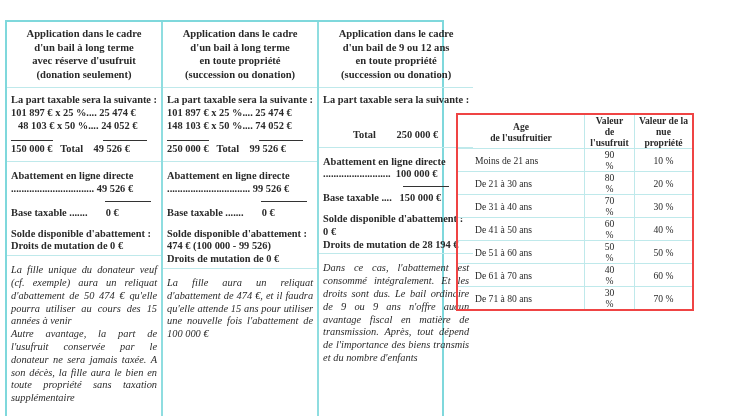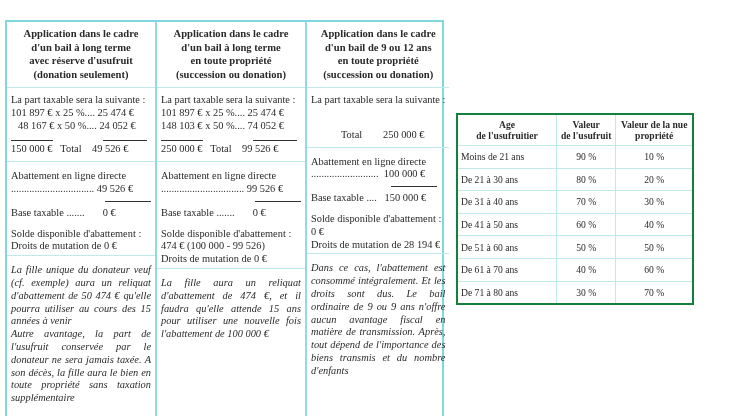--- a/index.html
+++ b/index.html
@@ -7,54 +7,54 @@
          font-family: "Liberation Serif", "DejaVu Serif", serif; color: #2a2a2a; }
   .left-table { position: absolute; left: 5px; top: 20px; width: 439px; height: 412px;
          border: 2px solid #7fd8dc; border-bottom: none; box-sizing: border-box; display: flex; }
   .col { flex: 1; position: relative; box-sizing: border-box; }
   .col + .col { border-left: 2px solid #8fdde0; }
   .col:nth-child(3) { border-left: 2px solid #8fdde0; }
   .col-head { height: 66px; box-sizing: border-box; border-bottom: 1px solid #bfe9eb;
          text-align: center; font-weight: bold; font-size: 10.6px; line-height: 13.5px;
          padding-top: 5px; }
   .col-body { padding: 6px 4px 0 4px; font-size: 10.4px; line-height: 12.8px; }
-  .line { white-space: nowrap; }
+  .line { white-space: nowrap; font-weight: bold; }
   .indent { padding-left: 7px; }
   .seps { display: flex; justify-content: space-between; width: 136px; margin: 8px 0 2px 0; }
   .sep { border-top: 1px solid #333; height: 0; width: 42px; }
   .sep.right { width: 44px; }
   .gap { height: 8px; }
   .rule-right { border-top: 1px solid #333; width: 46px; margin: 5px 0 5px 94px; height: 0; }
   .divider { border-top: 1px solid #bfe9eb; margin: 0 -4px; }
   .justify { text-align: justify; font-style: italic; }
 
   .right-table { position: absolute; left: 456px; top: 113px; width: 238px;
-         border: 2px solid #15803d; border-collapse: collapse; font-size: 9.6px; }
+         border: 2px solid #ef4444; border-collapse: collapse; font-size: 9.6px; }
   .right-table th, .right-table td { border: 1px solid #bfe9eb; }
   .right-table th { font-weight: bold; text-align: center; line-height: 11px; height: 30px; padding: 0 2px; }
-  .right-table td { height: 21.6px; padding: 0 3px; }
+  .right-table td { height: 21.6px; padding: 0 17px; }
   .right-table td.c { text-align: center; }
   .right-table td.age { text-align: left; width: 92px; }
 </style>
 </head>
 <body>
 
 <div class="left-table">
 
   <div class="col">
     <div class="col-head">
       <div>Application dans le cadre</div>
       <div>d'un bail à long terme</div>
       <div>avec réserve d'usufruit</div>
       <div>(donation seulement)</div>
     </div>
     <div class="col-body">
       <div class="line">La part taxable sera la suivante :</div>
       <div class="line">101 897 € x 25 %.... 25 474 €</div>
-      <div class="line indent">48 167 € x 50 %.... 24 052 €</div>
+      <div class="line indent">48 103 € x 50 %.... 24 052 €</div>
       <div class="seps">
           <div class="sep"></div>
           <div class="sep right"></div>
         </div>
       <div class="line"><span>150 000 €</span>&nbsp;&nbsp;&nbsp;<span>Total</span>&nbsp;&nbsp;&nbsp;&nbsp;<span>49 526 €</span></div>
       <div class="divider" style="margin-top:5px;"></div>
       <div class="gap"></div>
       <div class="line">Abattement en ligne directe</div>
       <div class="line"><span>................................</span> <span>49 526 €</span></div>
       <div class="rule-right"></div>

